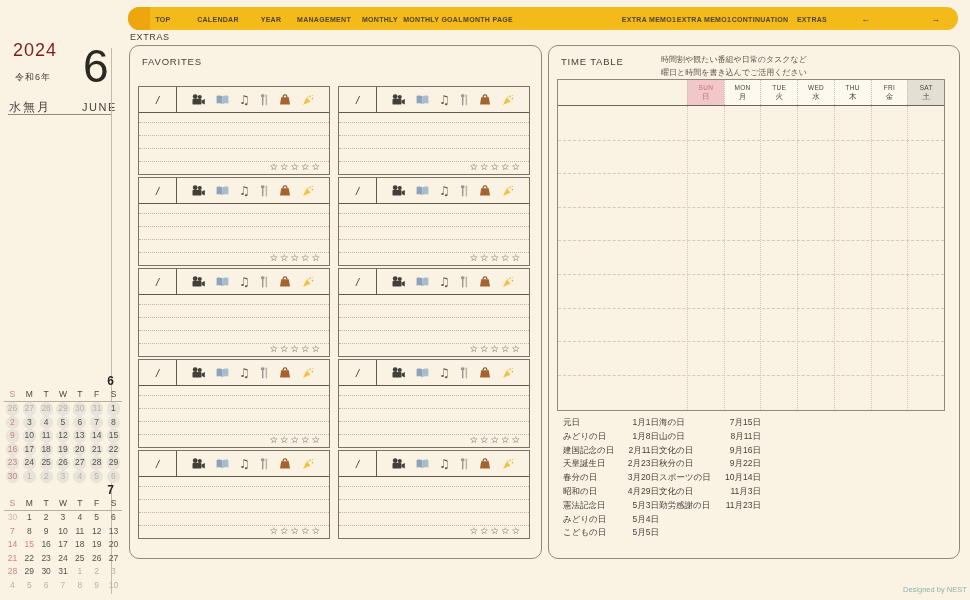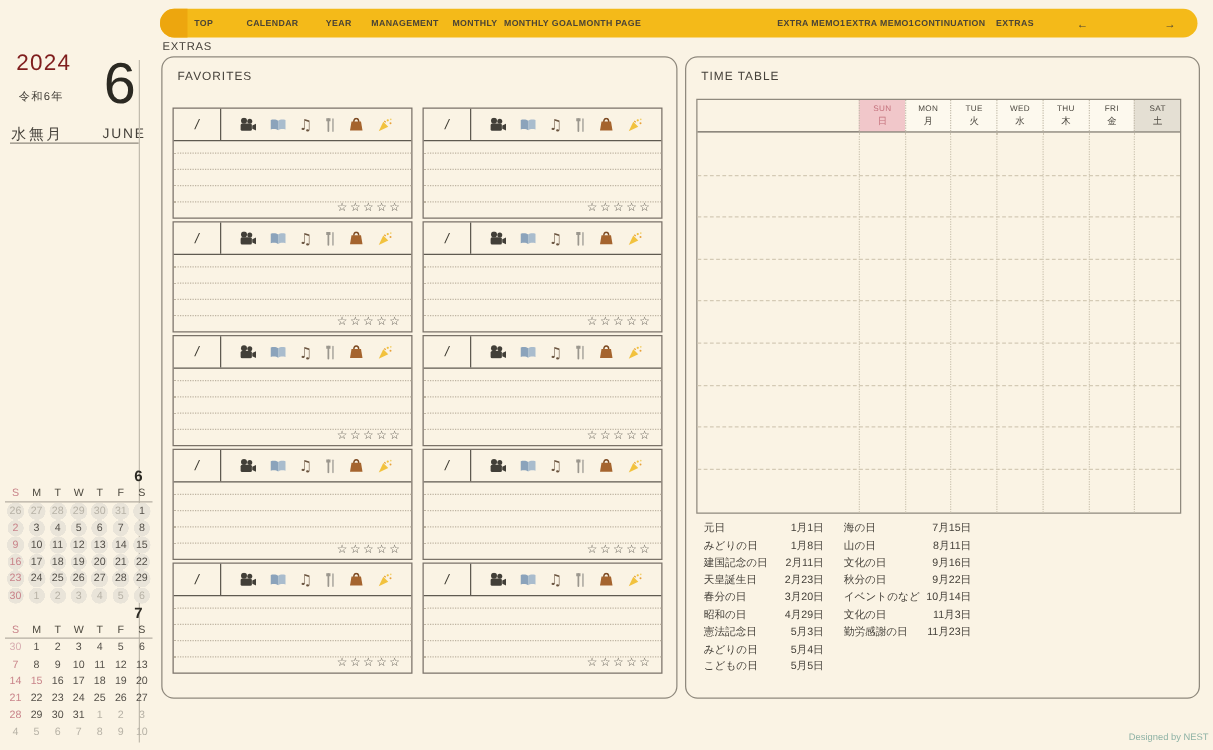--- a/index.html
+++ b/index.html
@@ -70,21 +70,21 @@
   .tt-sun{background:#f1c7ca;color:#c4717c;}
   .tt-sat{background:#e4dfd3;}
   #tt-body{position:relative;height:304px;cursor:pointer;}
   .tt-hline{position:absolute;left:0;right:0;height:0;border-top:1px dashed #d4cab5;}
   .tt-vline{position:absolute;top:0;bottom:0;width:0;border-left:1px dotted #cfc7b4;}
   
   #holidays{position:absolute;left:14px;top:370px;font-size:8.5px;color:#45413a;}
   #holidays-title{margin-bottom:4px;letter-spacing:.5px;}
   #holidays-cols{display:flex;}
   #holidays-left{width:96px;}
-  #holidays-right{width:102px;margin-left:16px;}
+  #holidays-right{width:102px;margin-left:0;}
   .holiday-row{display:flex;justify-content:space-between;line-height:13.8px;}
   
   #designed-by{position:absolute;left:903px;top:585px;font-size:7.5px;color:#8fb3a6;}
 </style>
 </head>
 <body>
 
 <div id="nav-bar">
   <div id="nav-cap"></div>
 <div class="nav-item" style="left: 35px;">TOP</div>
@@ -735,20 +735,24 @@
         <div class="memo-line" style="top: 48px;"></div>
         <div class="memo-line" style="top: 61px;"></div>
         <div class="memo-line" style="top: 74px;"></div>
         <div class="memo-stars">☆☆☆☆☆</div>
       </div>
     </div>
 </div>
 
 <div id="timetable-panel" class="panel">
   <div class="panel-title">TIME TABLE</div>
+  <div id="tt-desc" class="panel-desc">
+    <div>時間割や観たい番組や日常のタスクなど</div>
+    <div>曜日と時間を書き込んでご活用ください</div>
+  </div>
   <div id="tt-table">
     <div id="tt-header">
       <div class="tt-timecol"></div>
     <div class="tt-day tt-sun">
           <div class="en">SUN</div>
           <div class="ja">日</div>
         </div>
         <div class="tt-day">
           <div class="en">MON</div>
           <div class="ja">月</div>
@@ -843,21 +847,21 @@
           </div>
           <div class="holiday-row">
             <span>文化の日</span>
             <span>9月16日</span>
           </div>
           <div class="holiday-row">
             <span>秋分の日</span>
             <span>9月22日</span>
           </div>
           <div class="holiday-row">
-            <span>イベントのなど</span>
+            <span>スポーツの日</span>
             <span>10月14日</span>
           </div>
           <div class="holiday-row">
             <span>文化の日</span>
             <span>11月3日</span>
           </div>
           <div class="holiday-row">
             <span>勤労感謝の日</span>
             <span>11月23日</span>
           </div>

